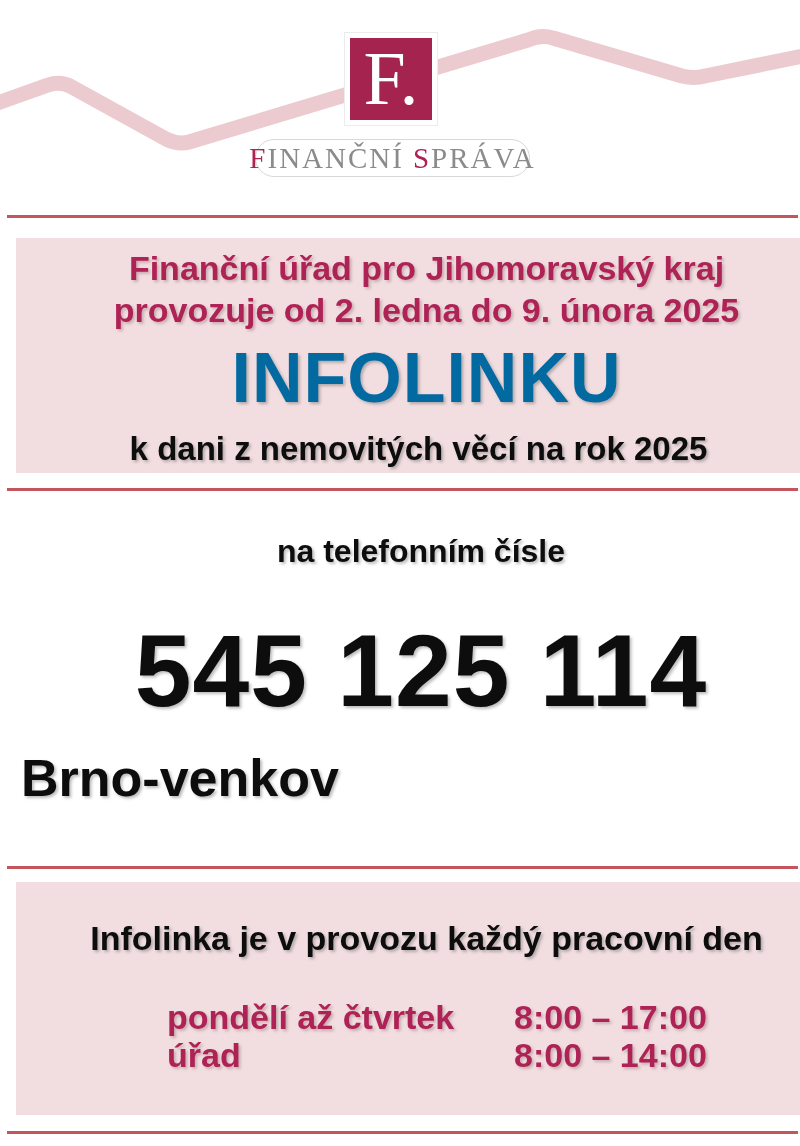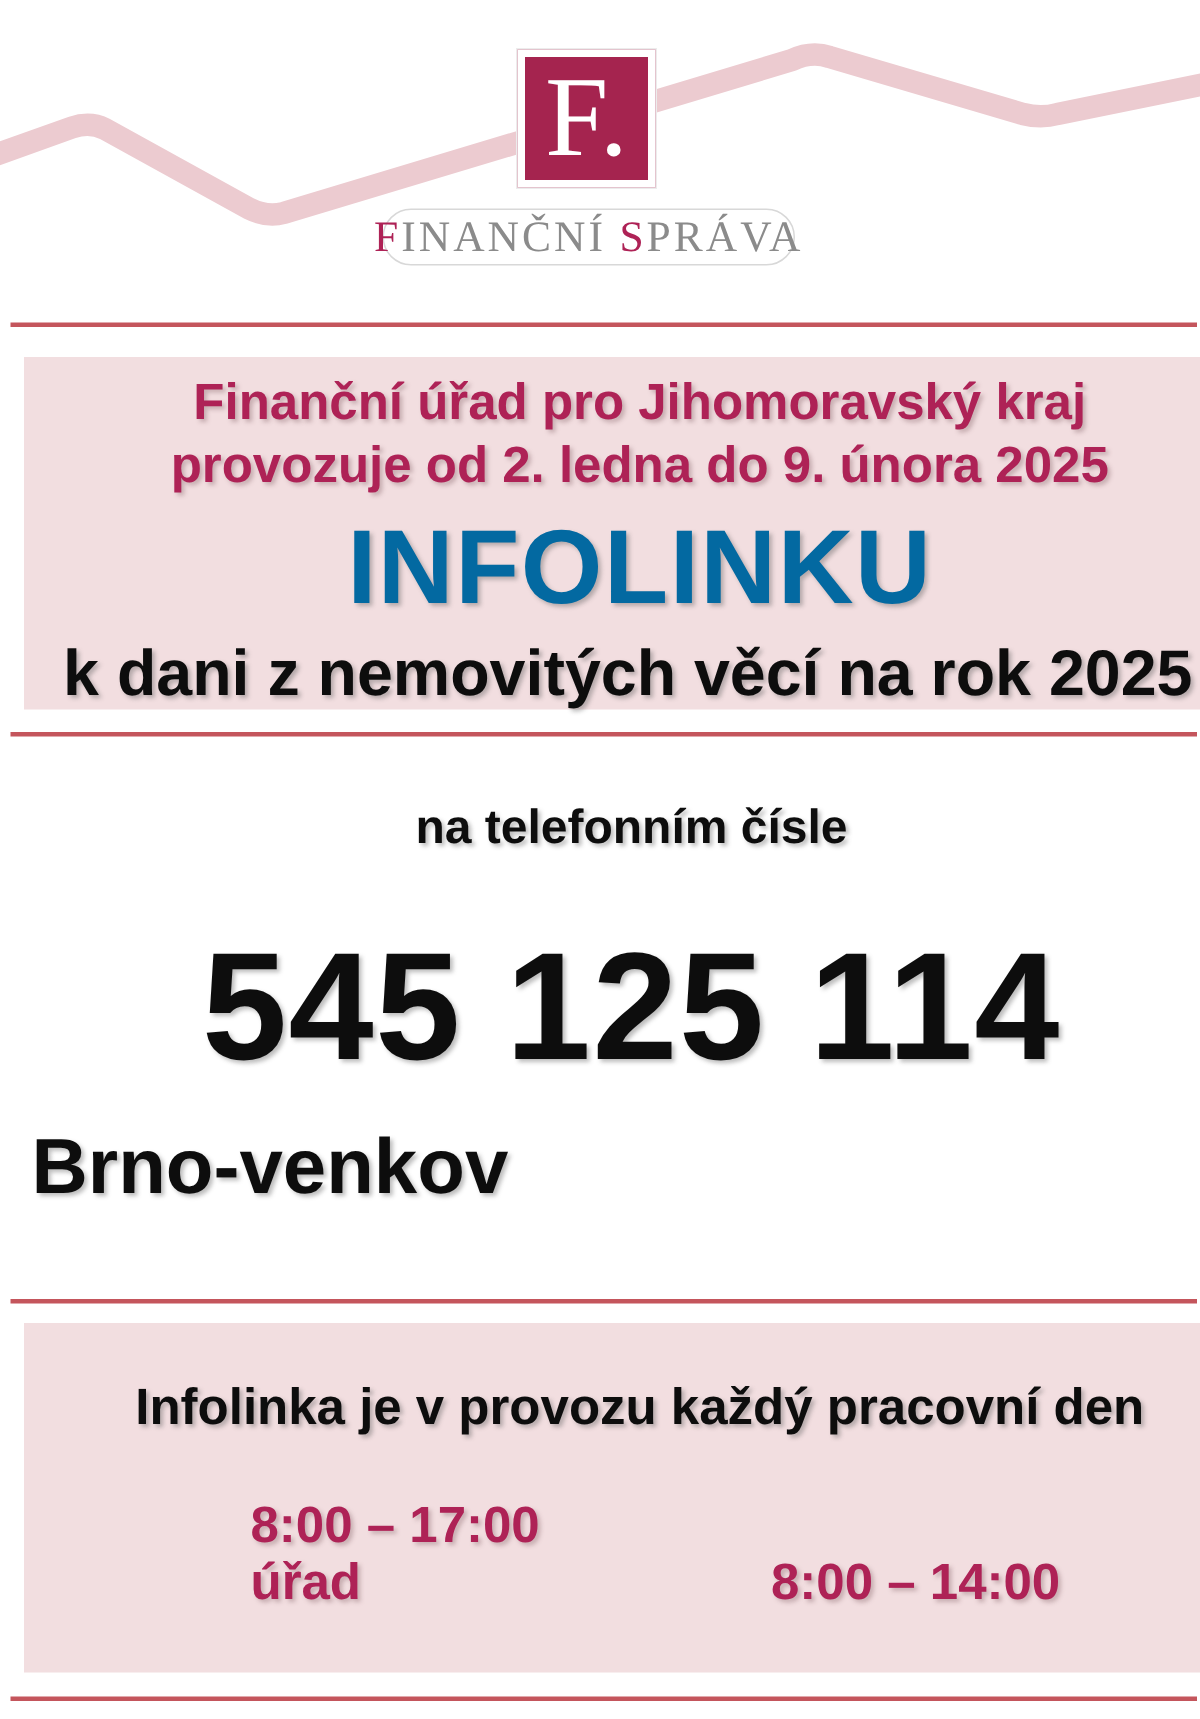--- a/index.html
+++ b/index.html
@@ -53,21 +53,21 @@
   .banner.bottom { top:882px; height:233px; }
 
   .sh-dark  { text-shadow:2px 2px 3px rgba(90,90,90,0.40);margin-left:21px; }
   .sh-crim  { text-shadow:2px 2px 3px rgba(130,95,100,0.38); }
 
   .b-line { font-size:34px; font-weight:bold; line-height:42px; color:#ae2256; margin:0; }
   .headline {
     font-size:70px; font-weight:bold; line-height:74px; color:#0369a1;
     margin:10px 0 0 0; letter-spacing:1px;
   }
-  .b-sub { font-size:43px; font-weight:bold; line-height:40px; color:#0d0d0d; margin:14px 16px 0 0; }
+  .b-sub { font-size:33px; font-weight:bold; line-height:40px; color:#0d0d0d; margin:14px 16px 0 0; }
 
   
   .phone-label {
     position:absolute; top:531px; left:0; width:100%;
     text-align:center; font-size:32px; font-weight:bold;
     line-height:40px; color:#0d0d0d;
   }
   .phone-number {
     position:absolute; top:626px; left:0; width:100%;
     text-align:center; font-size:102px; font-weight:bold;
@@ -127,20 +127,21 @@
   </div>
 
   <div class="phone-label sh-dark">na telefonním čísle</div>
   <div class="phone-number sh-dark">545 125 114</div>
   <div class="office-name sh-dark">Brno-venkov</div>
 
   <div class="banner bottom">
     <p class="hours-title sh-dark">Infolinka je v provozu každý pracovní den</p>
     <div class="hours-rows">
       <div class="hours-row sh-crim">
+        <span class="hours-days">pondělí až čtvrtek</span>
         <span class="hours-time">8:00 – 17:00</span>
       </div>
       <div class="hours-row sh-crim">
         <span class="hours-days">úřad</span>
         <span class="hours-time">8:00 – 14:00</span>
       </div>
     </div>
   </div>
 
 </div>

